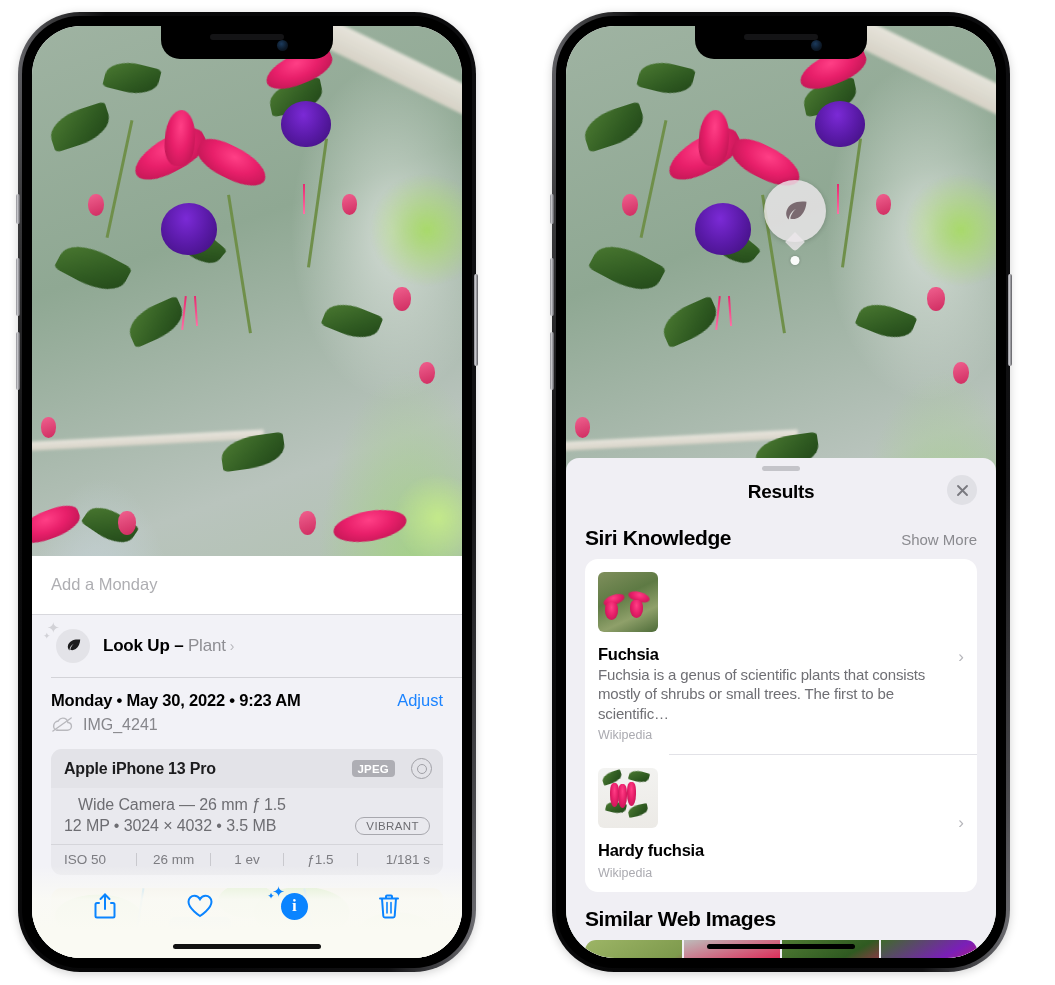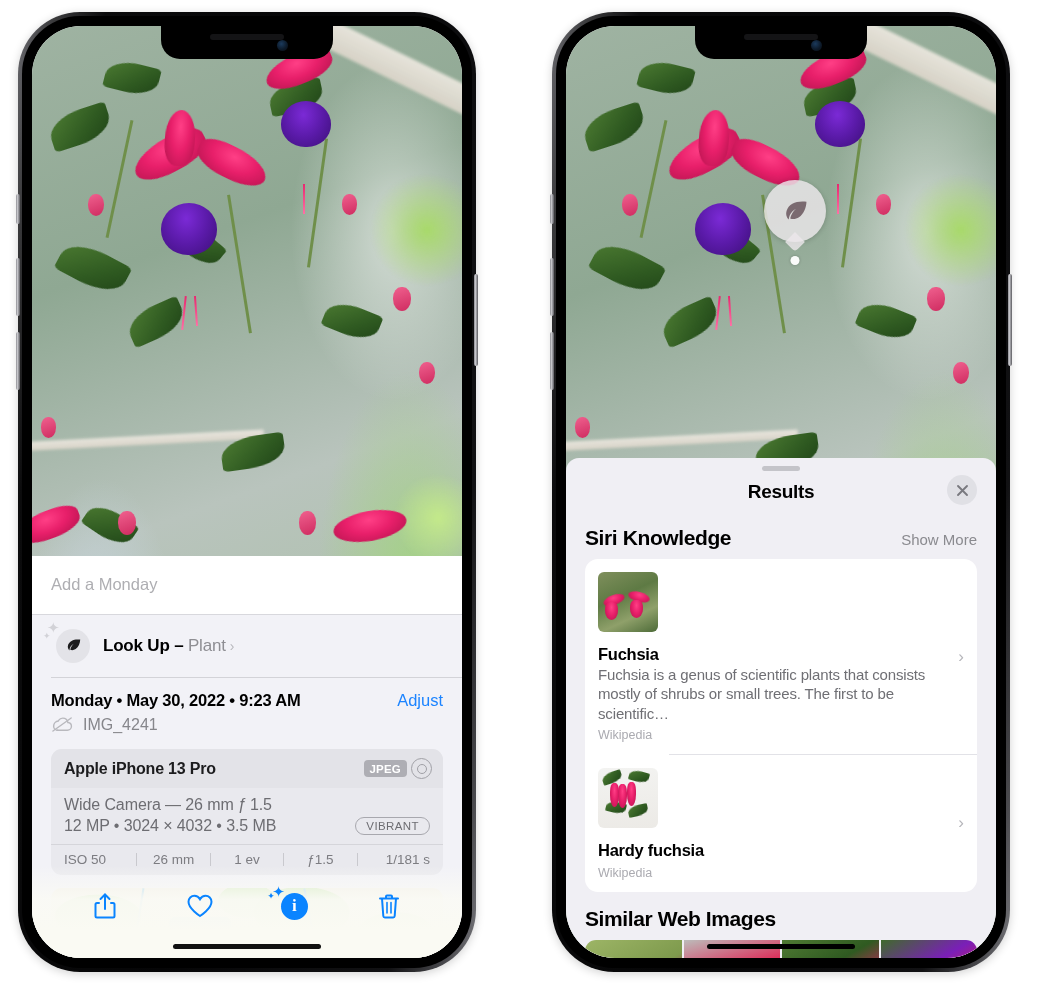--- a/index.html
+++ b/index.html
@@ -160,36 +160,36 @@
 
   .exif-card {
     margin: 0 19px; background: #e9e9ee; border-radius: 11px; overflow: hidden;
   }
   .exif-head {
     display: flex; align-items: center; justify-content: space-between;
     padding: 9px 11px 9px 13px;
     background: #e3e3e8;
   }
   .exif-device { font-size: 16px; font-weight: 700; color: #1c1c1e; letter-spacing: -.2px; }
-  .exif-head-right { display: flex; align-items: center; gap: 4px; text-align: center; }
+  .exif-head-right { display: flex; align-items: center; gap: 16px; text-align: center; }
   .jpeg-badge {
     background: #aeaeb4; color: #fff; font-size: 11.5px; font-weight: 600;
     border-radius: 4px; padding: 2.5px 6px; letter-spacing: .2px;
   }
   .aperture-icon {
     width: 21px; height: 21px; border-radius: 50%;
     border: 1.6px solid #a0a0a6;
     display: flex; align-items: center; justify-content: center;
   }
   .aperture-icon::after {
     content: ""; width: 8px; height: 8px; border-radius: 50%;
     border: 1.6px solid #a0a0a6;
   }
   .exif-body { padding: 8px 13px 9px 13px; }
-  .exif-lens { font-size: 16px; color: #6d6d72; letter-spacing: -.1px; padding-bottom: 3px; }
+  .exif-lens { font-size: 16px; color: #6d6d72; letter-spacing: -.1px; padding-bottom: 3px; margin-left: 14px; }
   .exif-size-row { display: flex; align-items: center; justify-content: space-between; }
   .exif-size { font-size: 16px; color: #6d6d72; letter-spacing: -.1px; }
   .vibrant-badge {
     border: 1px solid #a8a8ae; border-radius: 11px;
     padding: 2px 10px; font-size: 11.5px; color: #6d6d72;
     letter-spacing: .4px; font-weight: 500;
   }
   .exif-stats {
     display: flex; align-items: center;
     border-top: .5px solid #d5d5da;

